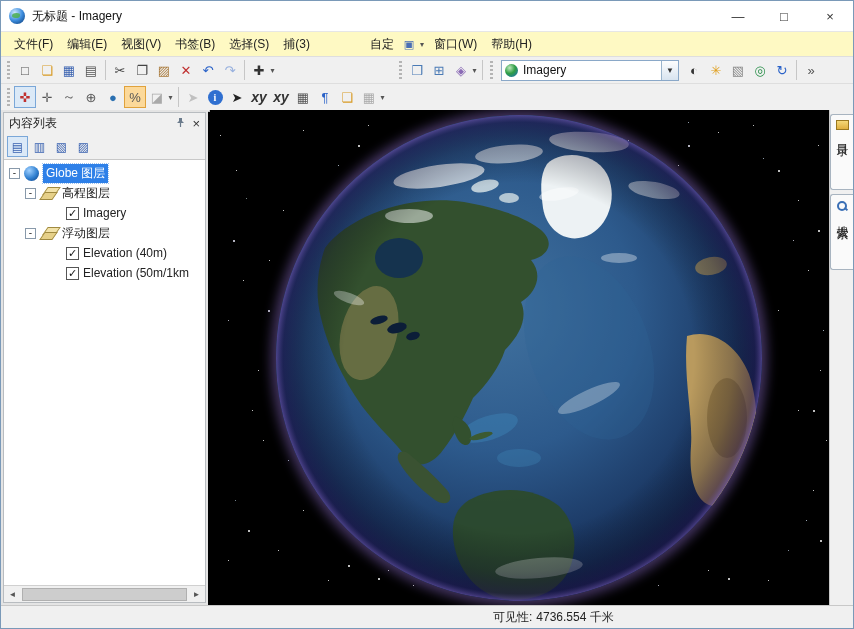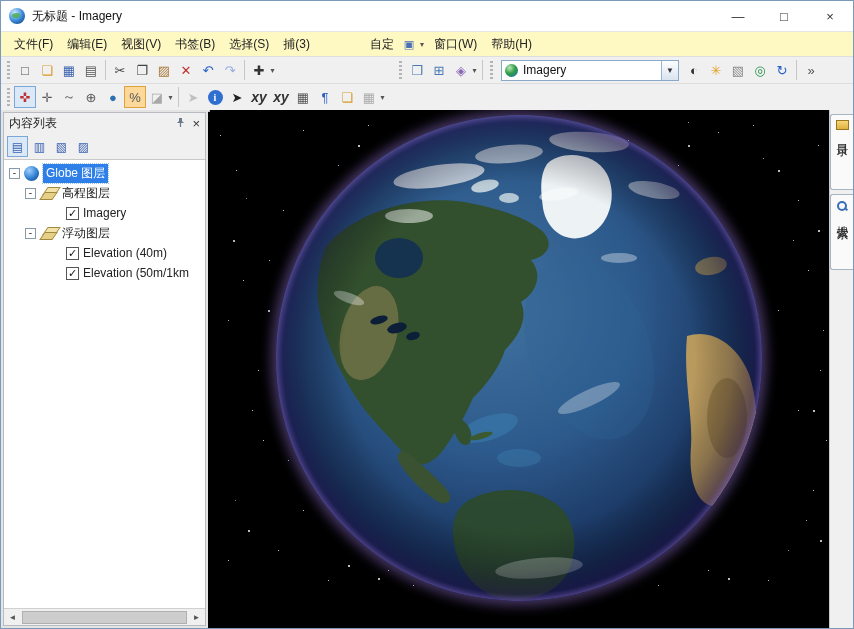--- a/index.html
+++ b/index.html
@@ -321,13 +321,16 @@
         <span class="cat-ico"></span>
         <span class="vtab-label">目录</span>
       </div>
       <div class="vtab">
         <span class="search-ico"></span>
         <span class="vtab-label">搜索</span>
       </div>
     </div>
   </div>
 
+  <div class="statusbar">
+    <span class="status-text"><span>可见性:</span><b>4736.554 千米</b></span>
+  </div>
 </div>
 
 </body></html>

